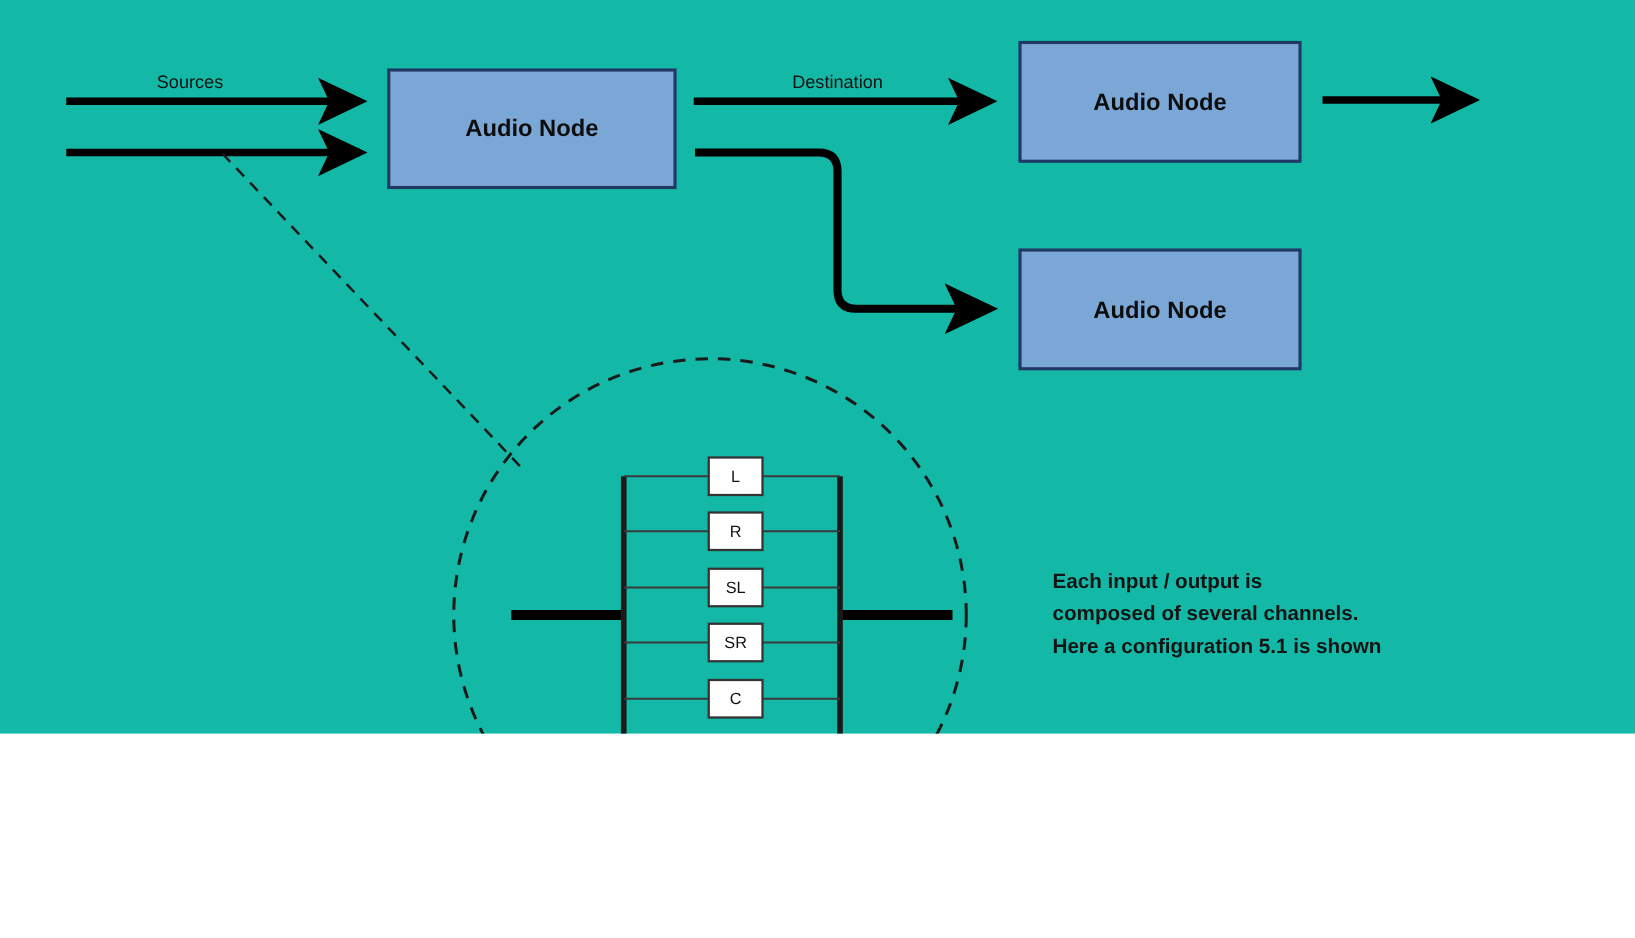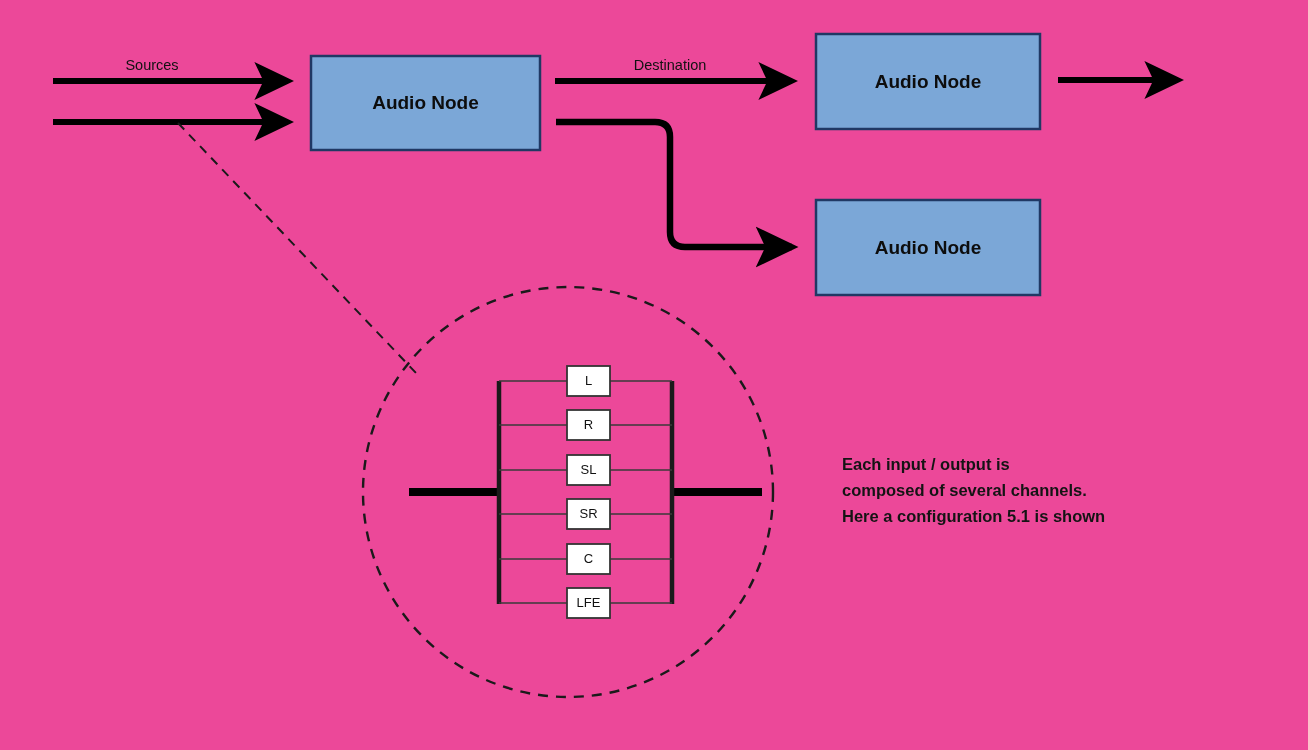--- a/index.html
+++ b/index.html
@@ -6,22 +6,22 @@
     margin: 0;
     padding: 0;
     background: #ffffff;
   }
   body {
     font-family: "Liberation Sans", sans-serif;
   }
   #stage {
     position: relative;
     width: 1308px;
-    height: 750px;
-    background: #ec4899;
+    height: 587px;
+    background: #14b8a6;
     overflow: hidden;
   }
   #diagram {
     position: absolute;
     top: 0;
     left: 0;
     width: 1308px;
     height: 750px;
     display: block;
   }

